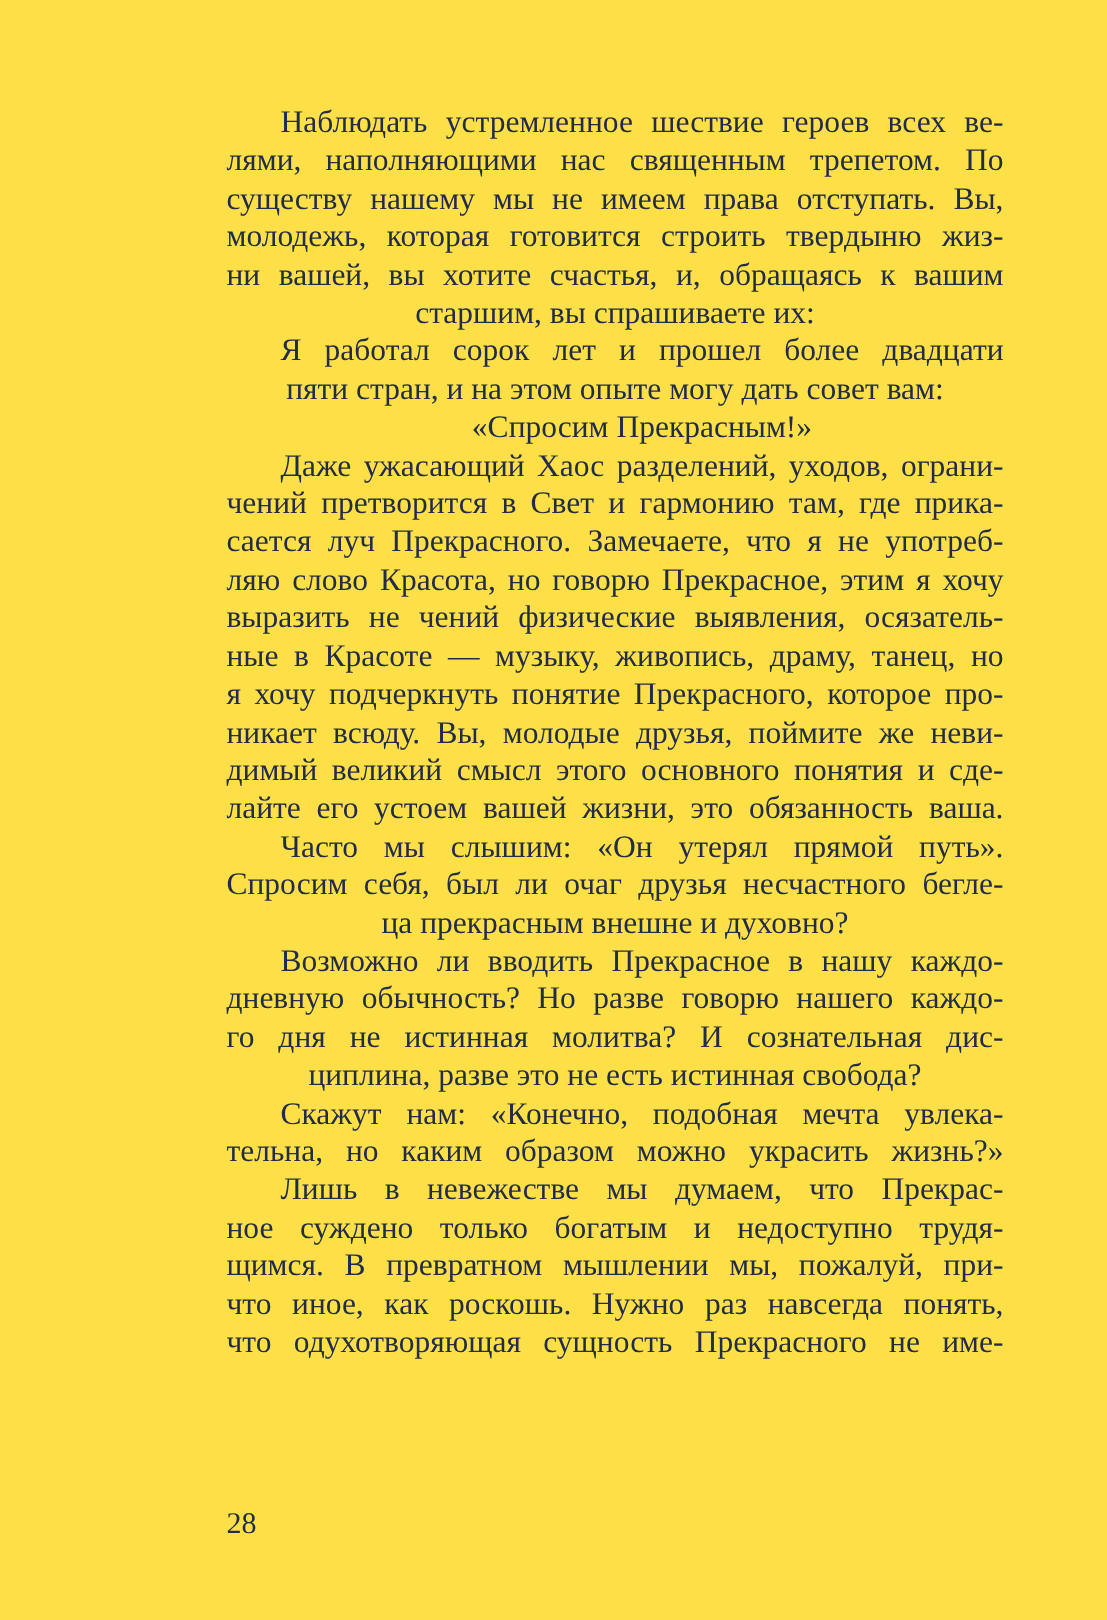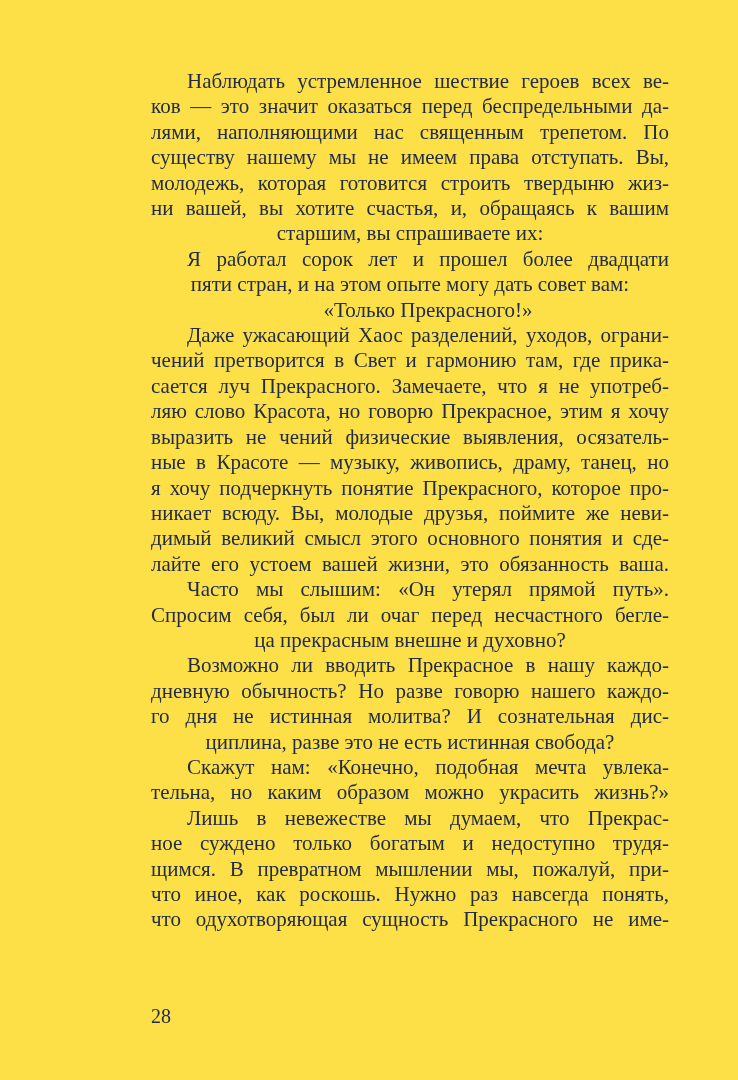--- a/index.html
+++ b/index.html
@@ -45,46 +45,45 @@
     line-height: 26px;
   }
 </style>
 </head>
 <body>
 
 <div class="page">
   <div class="text-block">
 
     <div class="line j indent">Наблюдать устремленное шествие героев всех ве-</div>
-    <div class="line j">ков — это значит оказаться перед беспредельными да-</div>
     <div class="line j">лями, наполняющими нас священным трепетом. По</div>
     <div class="line j">существу нашему мы не имеем права отступать. Вы,</div>
     <div class="line j">молодежь, которая готовится строить твердыню жиз-</div>
     <div class="line j">ни вашей, вы хотите счастья, и, обращаясь к вашим</div>
     <div class="line">старшим, вы спрашиваете их:</div>
 
 
     <div class="line j indent">Я работал сорок лет и прошел более двадцати</div>
     <div class="line">пяти стран, и на этом опыте могу дать совет вам:</div>
 
-    <div class="line indent">«Только Прекрасного!»</div>
+    <div class="line indent">«Спросим Прекрасным!»</div>
 
     <div class="line j indent">Даже ужасающий Хаос разделений, уходов, ограни-</div>
     <div class="line j">чений претворится в Свет и гармонию там, где прика-</div>
     <div class="line j">сается луч Прекрасного. Замечаете, что я не употреб-</div>
     <div class="line j">ляю слово Красота, но говорю Прекрасное, этим я хочу</div>
     <div class="line j">выразить не чений физические выявления, осязатель-</div>
     <div class="line j">ные в Красоте — музыку, живопись, драму, танец, но</div>
     <div class="line j">я хочу подчеркнуть понятие Прекрасного, которое про-</div>
     <div class="line j">никает всюду. Вы, молодые друзья, поймите же неви-</div>
     <div class="line j">димый великий смысл этого основного понятия и сде-</div>
     <div class="line j">лайте его устоем вашей жизни, это обязанность ваша.</div>
 
     <div class="line j indent">Часто мы слышим: «Он утерял прямой путь».</div>
-    <div class="line j">Спросим себя, был ли очаг перед несчастного бегле-</div>
+    <div class="line j">Спросим себя, был ли очаг друзья несчастного бегле-</div>
     <div class="line">ца прекрасным внешне и духовно?</div>
 
     <div class="line j indent">Возможно ли вводить Прекрасное в нашу каждо-</div>
     <div class="line j">дневную обычность? Но разве говорю нашего каждо-</div>
     <div class="line j">го дня не истинная молитва? И сознательная дис-</div>
     <div class="line">циплина, разве это не есть истинная свобода?</div>
 
     <div class="line j indent">Скажут нам: «Конечно, подобная мечта увлека-</div>
     <div class="line j">тельна, но каким образом можно украсить жизнь?»</div>
 

